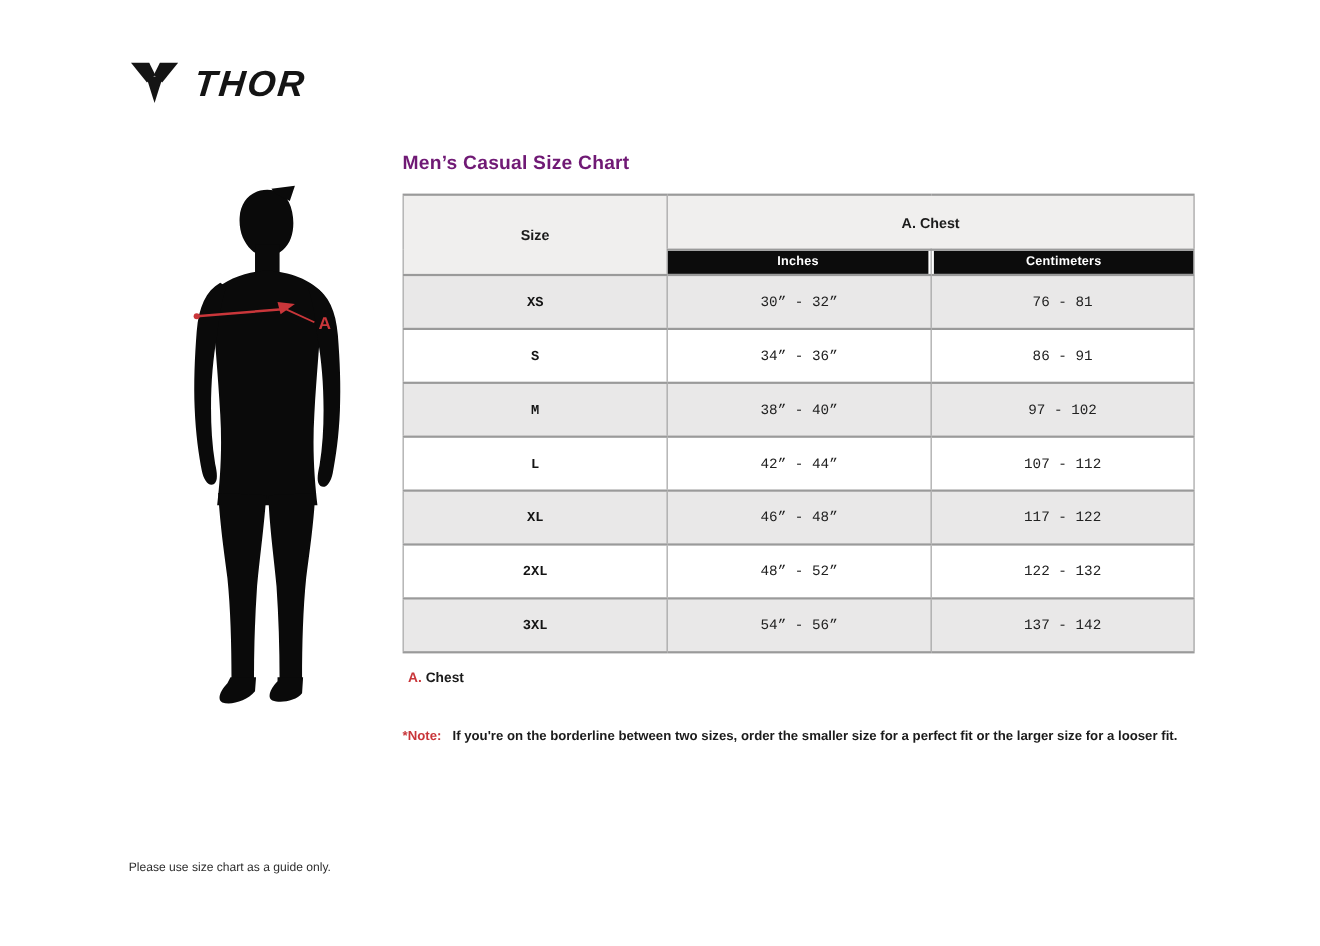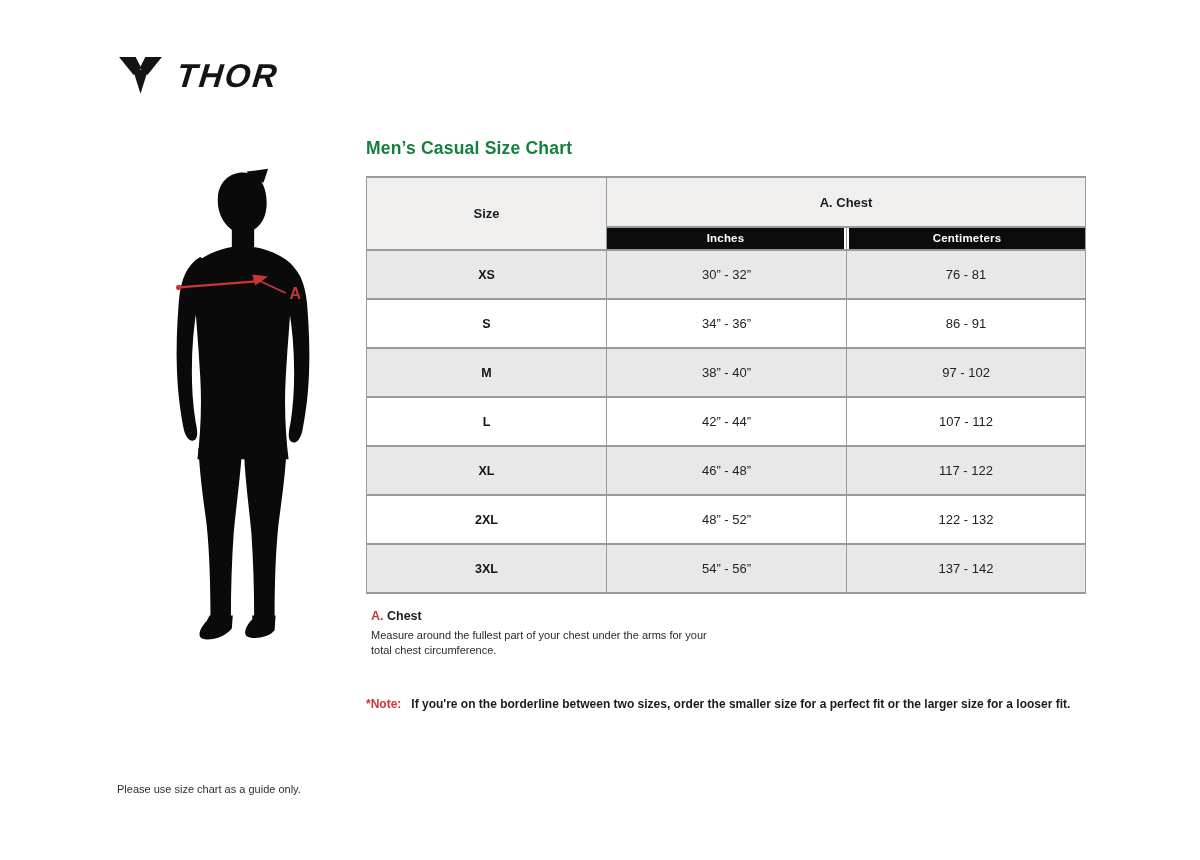--- a/index.html
+++ b/index.html
@@ -16,38 +16,38 @@
     font-size:33px; font-weight:bold; font-style:italic; letter-spacing:2px;
     color:#141414; transform:skewX(-6deg); line-height:1;
   }
 
   
   .figure { position:absolute; left:150px; top:167px; width:186px; height:478px; }
   .figure svg { width:100%; height:100%; }
 
   
   .content { position:absolute; left:366px; top:138px; width:719px; }
-  .h-title { font-size:17.5px; font-weight:bold; color:#15803d; letter-spacing:.2px; }
+  .h-title { font-size:17.5px; font-weight:bold; color:#701a75; letter-spacing:.2px; }
   .h-title.first { margin-bottom:17px; }
 
   table.size-table { width:719px; border-collapse:collapse; table-layout:fixed; }
   .size-table th, .size-table td {
     border:2px solid #9a9a9a; border-left-width:1px; border-right-width:1px;
     text-align:center; vertical-align:middle;
   }
   .size-table .hdr { background:#f0efee; font-size:13px; font-weight:bold; color:#1b1b1b; }
   .size-table th.group-h { height:50px; }
   .size-table tr.unit-row th { height:21px; padding:0; background:#ffffff; border-top:0; }
   .unit-bar {
     height:21px; background:#0c0c0c; color:#ffffff; font-size:11.5px; font-weight:bold;
     line-height:21px; letter-spacing:.2px;text-align:center;
   }
   .unit-l .unit-bar { margin-right:2px; }
   .unit-r .unit-bar { margin-left:2px; }
-  .size-table tbody td { height:49px; font-size:13px; color:#222222; background:#ffffff; }
+  .size-table tbody td { height:49px; font-size:13px; color:#222222; background:#ffffff;font-family:Liberation Mono, monospace; }
   .size-table tbody td.size-cell { font-weight:bold; font-size:12.5px; color:#141414; }
   .size-table tbody tr.alt td { background:#e9e8e8; }
 
   .h-title.second { margin-top:33px; }
   .measure-item { margin:15px 0 0 5px; }
   .measure-label { font-size:12.5px; font-weight:bold; color:#1b1b1b; }
   .red { color:#c9363a; }
   .measure-desc { margin-top:5px; width:358px; font-size:11px; line-height:15px; color:#2a2a2a; }
   .note { margin-top:39px; font-size:12px; font-weight:bold; color:#1b1b1b; }
   .note .red { margin-right:10px; }
@@ -155,21 +155,20 @@
         </tr>
       </tbody>
     </table>
 
 
     <div class="measure-item">
       <div class="measure-label">
         <span class="red">A.</span>
         <span>Chest</span>
       </div>
-      <div class="measure-desc">Measure around the fullest part of your chest under the arms for your total chest circumference.</div>
     </div>
 
     <div class="note">
       <span class="red">*Note:</span><span>If you're on the borderline between two sizes, order the smaller size for a perfect fit or the larger size for a looser fit.</span>
     </div>
 
   </div>
 
   <div class="footer">
     <div>Please use size chart as a guide only.</div>

